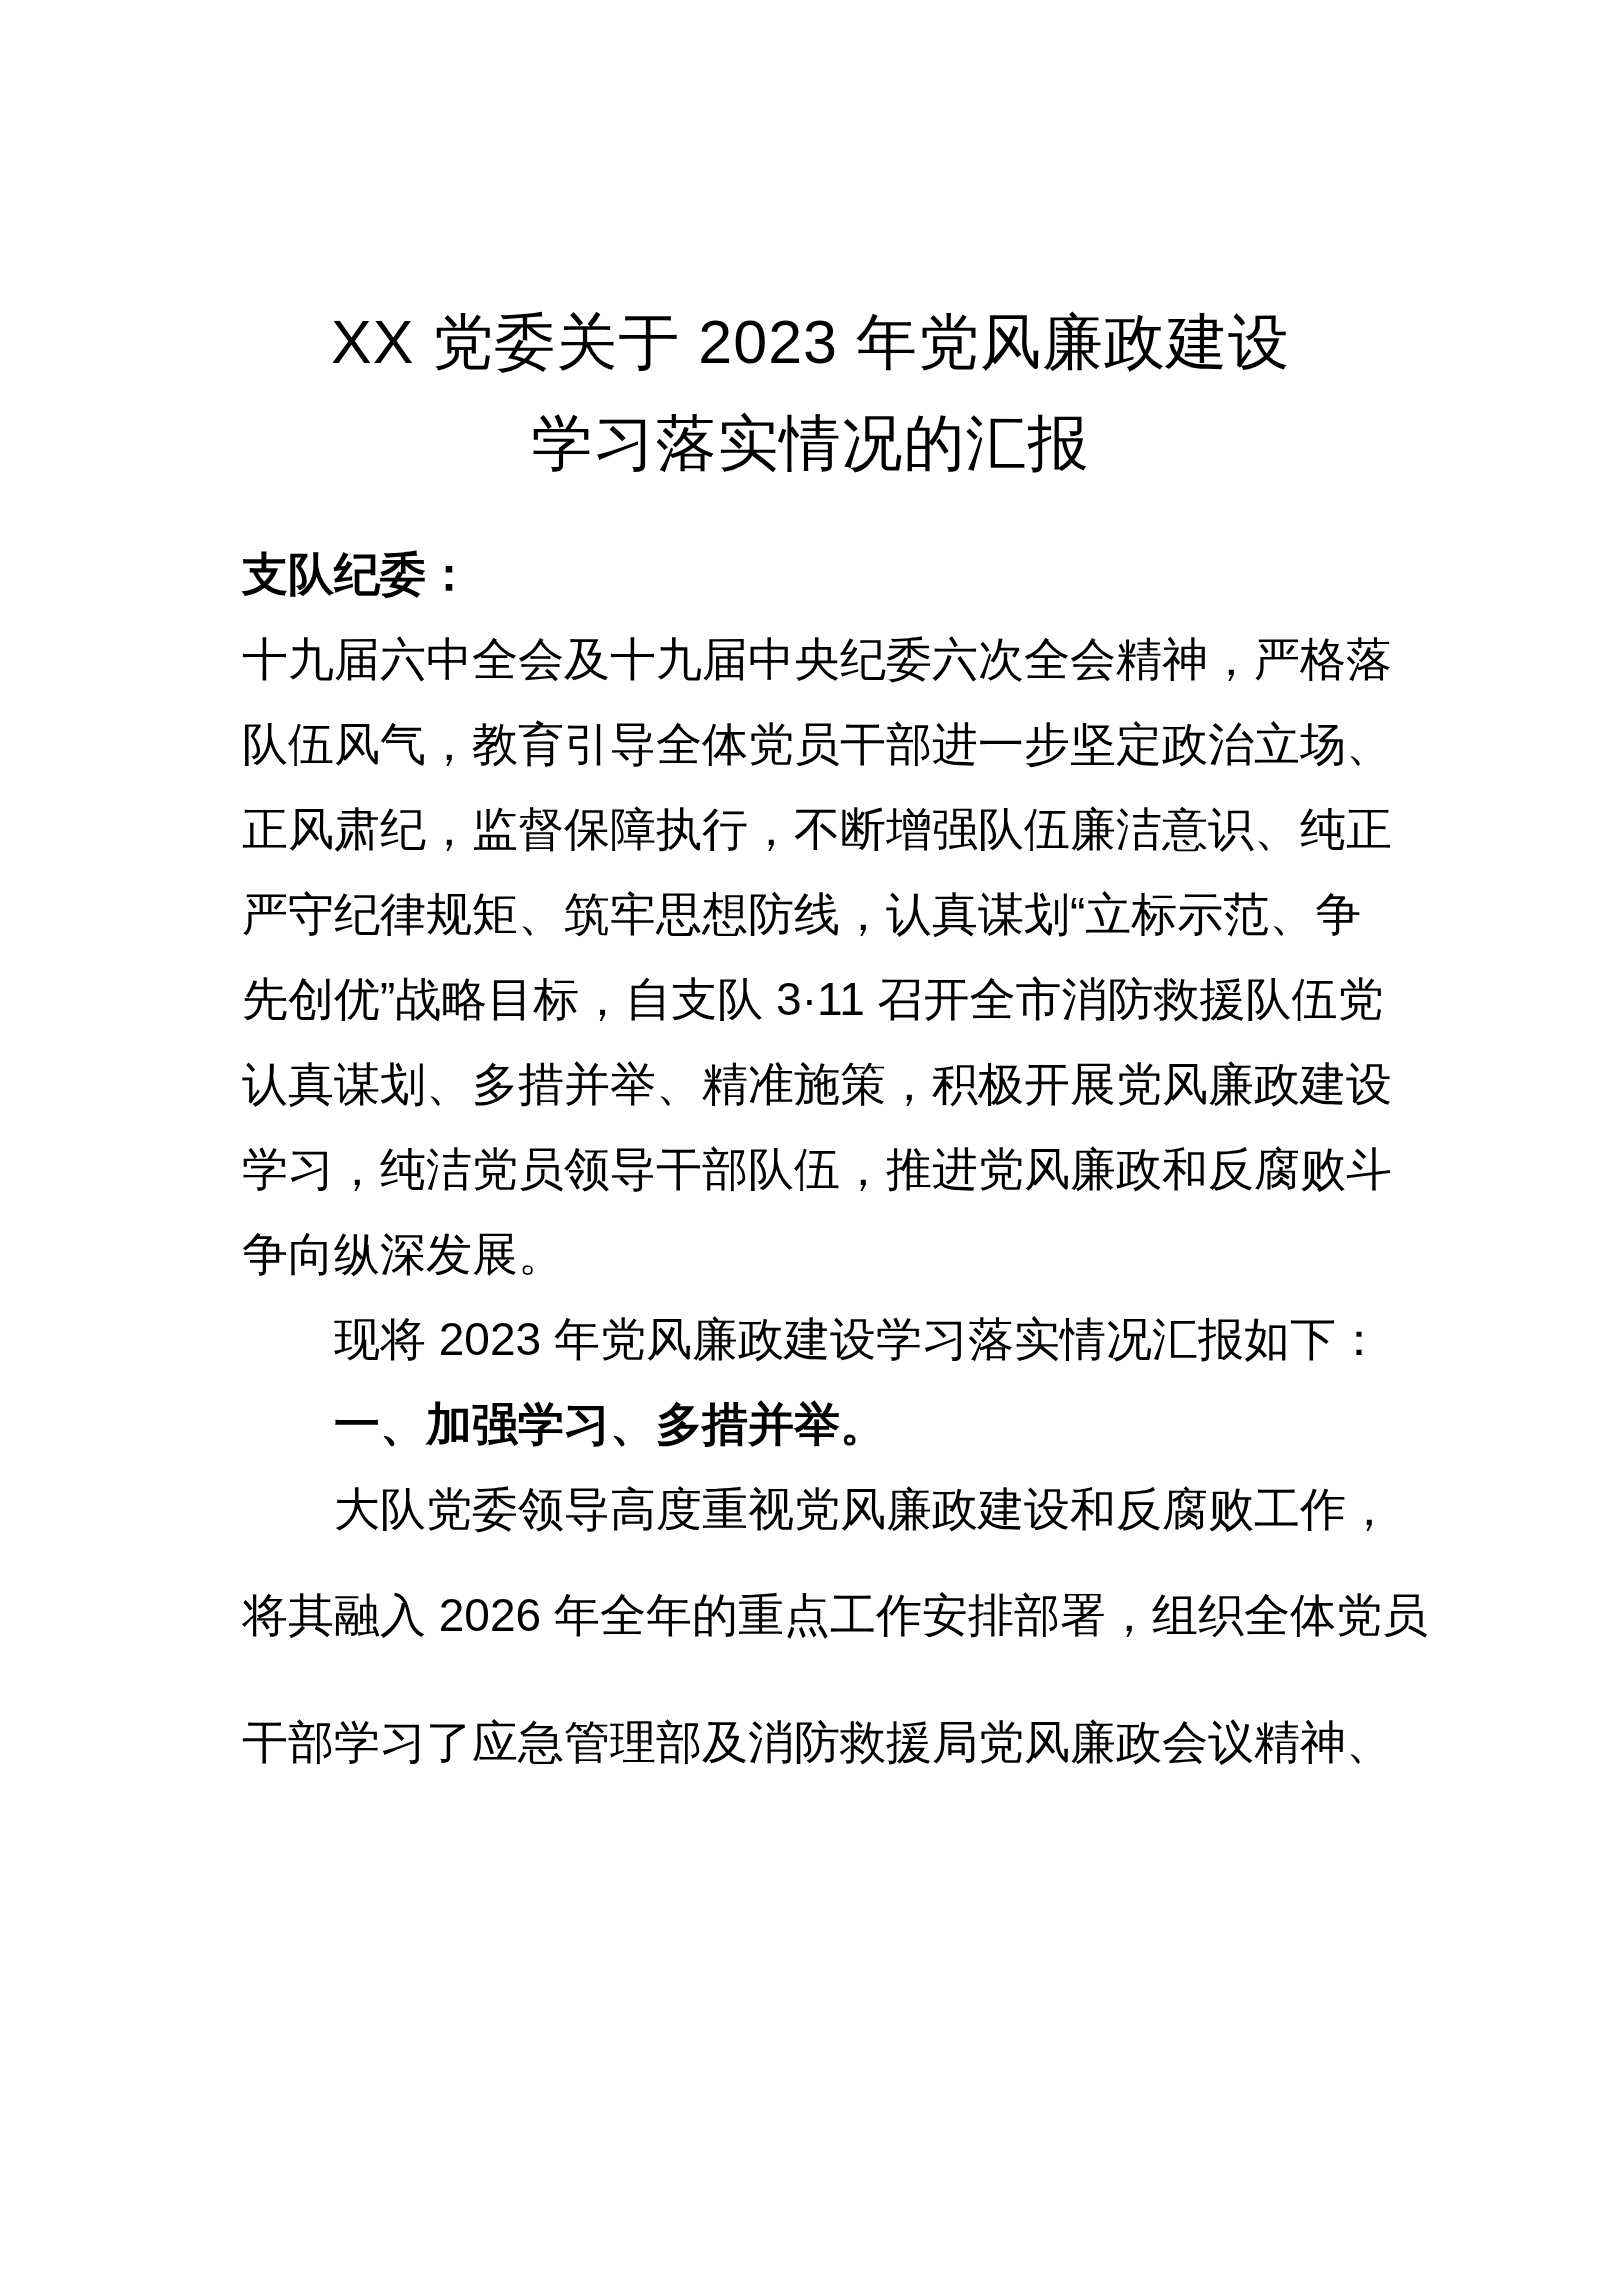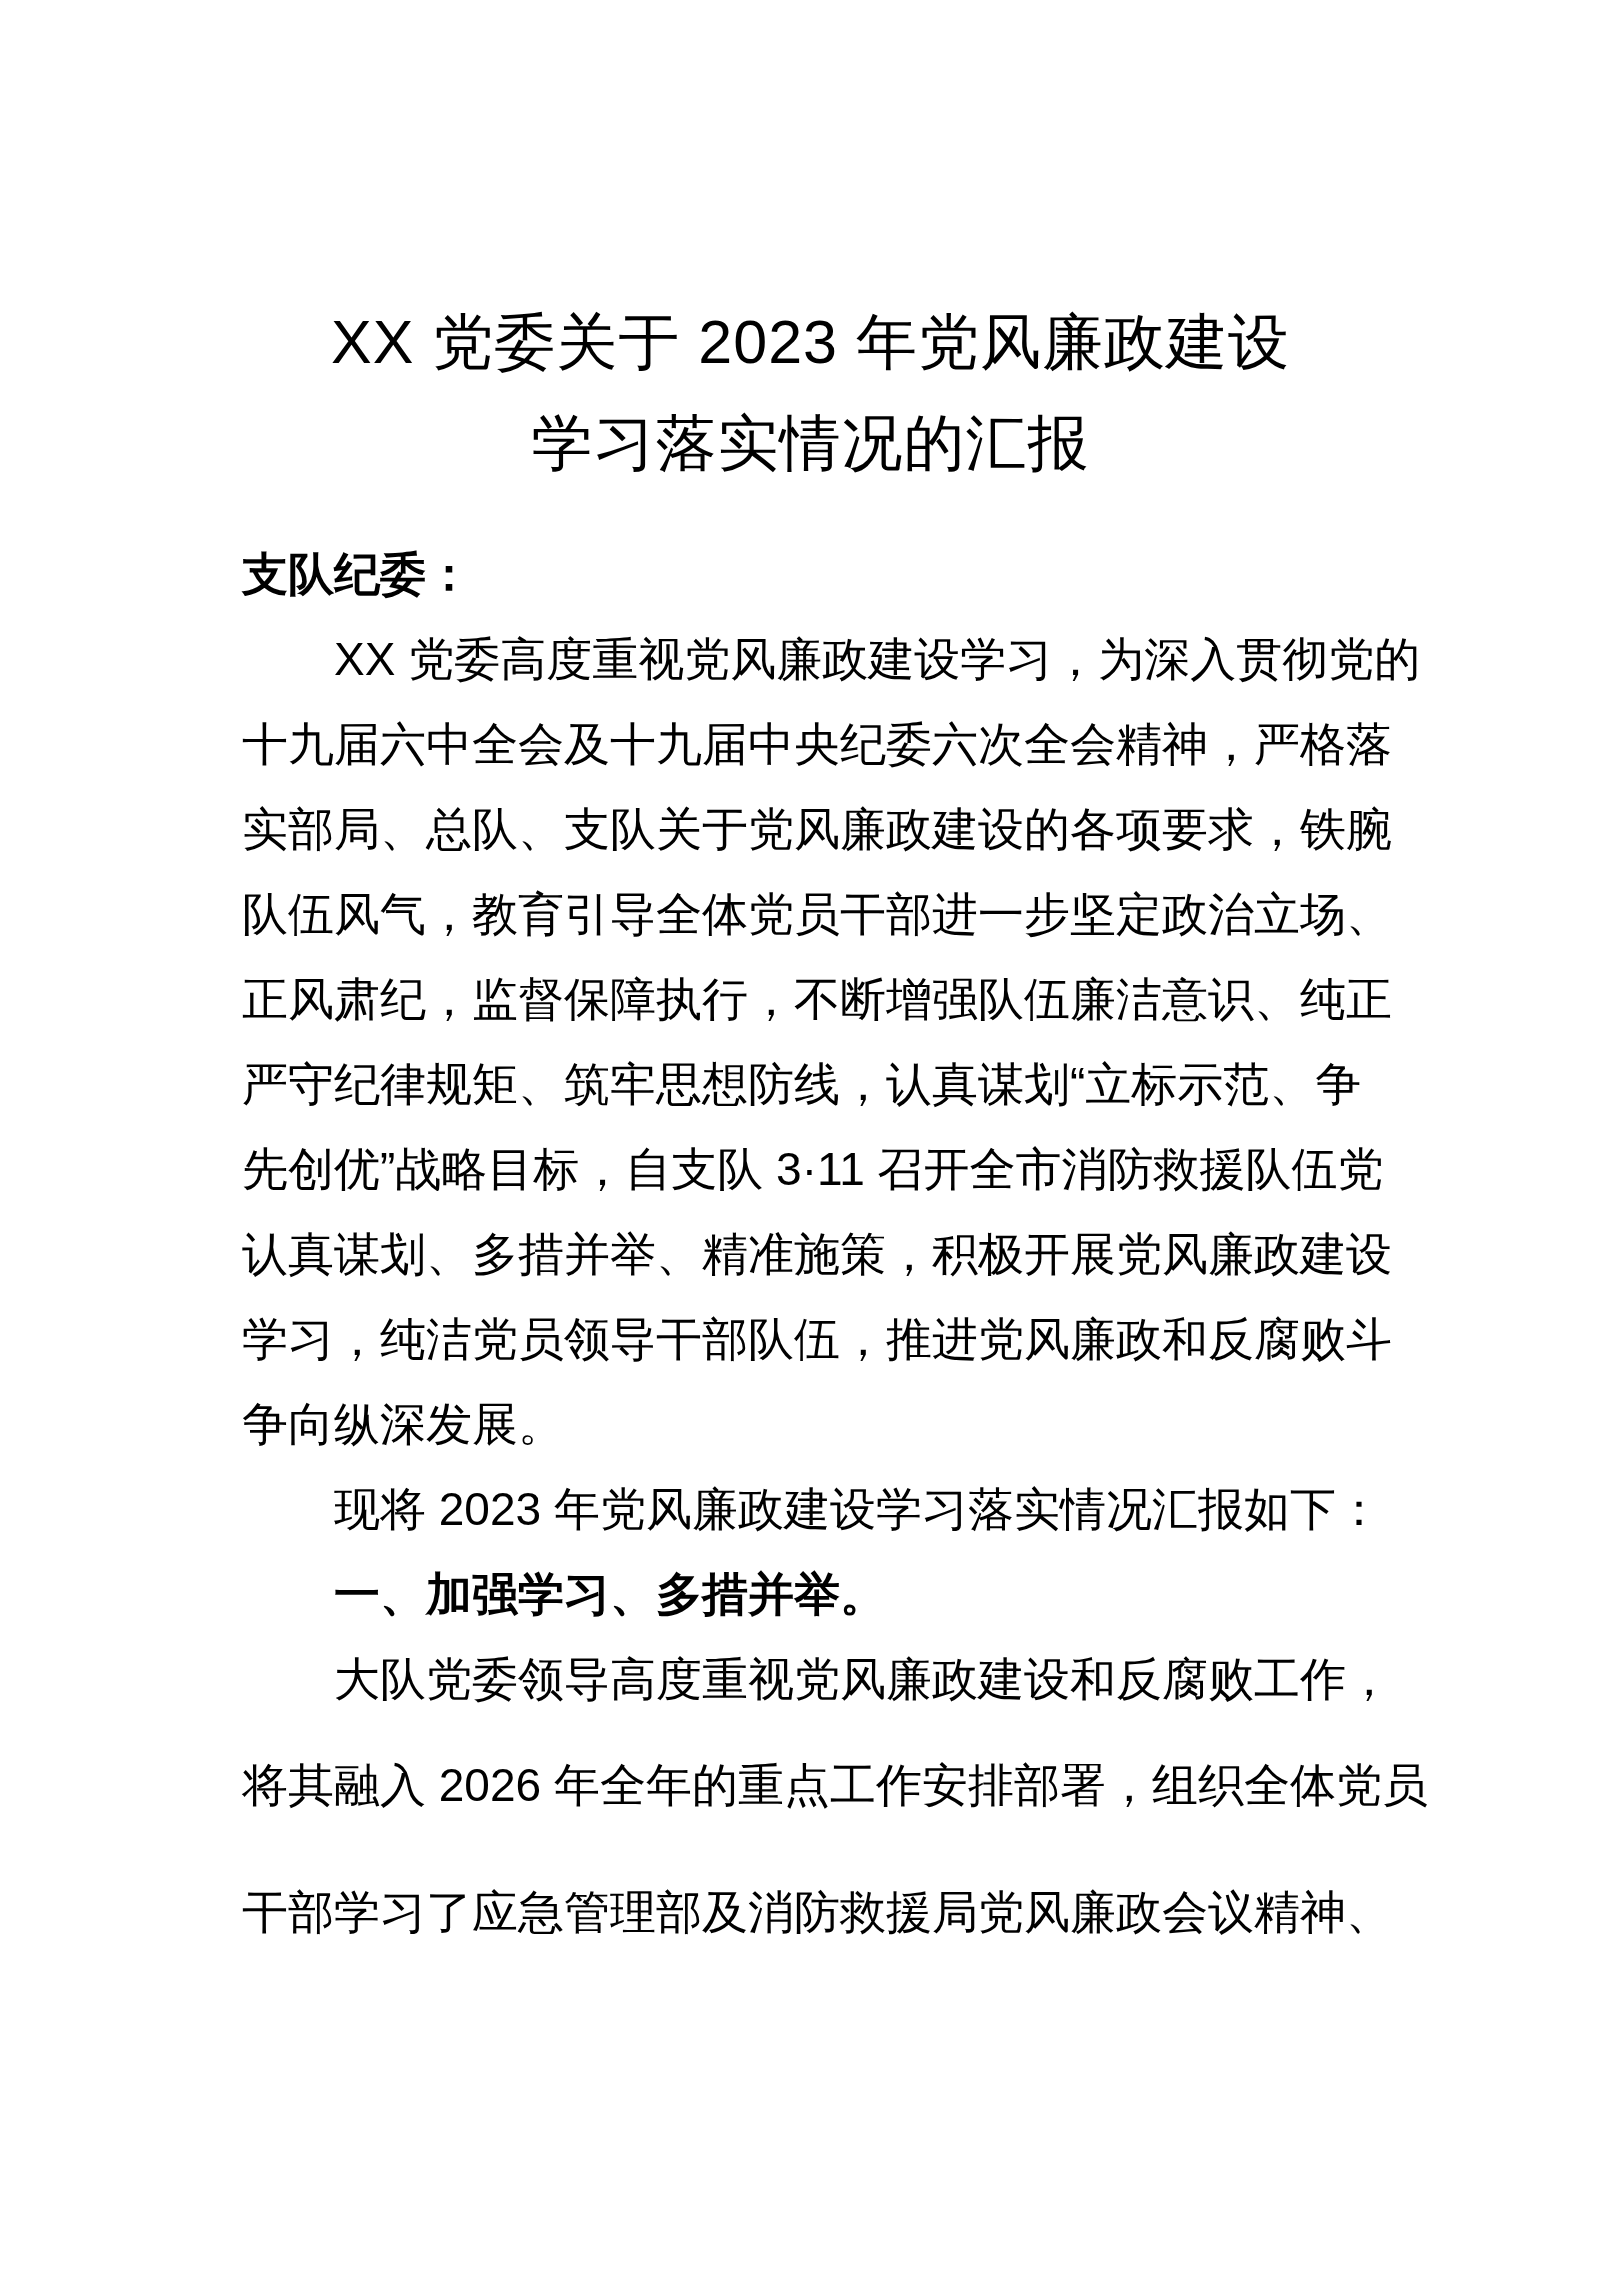--- a/index.html
+++ b/index.html
@@ -67,23 +67,21 @@
 <div class="page">
 
   <div class="doc-title">
     <div class="line">XX 党委关于 2023 年党风廉政建设</div>
     <div class="line">学习落实情况的汇报</div>
   </div>
 
   <div class="doc-body">
     <div class="line salutation">支队纪委：</div>
 
-    <div class="line indent">XX 党委高度重视党风廉政建设学习，为深入贯彻党的</div>
     <div class="line">十九届六中全会及十九届中央纪委六次全会精神，严格落</div>
-    <div class="line">实部局、总队、支队关于党风廉政建设的各项要求，铁腕</div>
     <div class="line">队伍风气，教育引导全体党员干部进一步坚定政治立场、</div>
     <div class="line">正风肃纪，监督保障执行，不断增强队伍廉洁意识、纯正</div>
     <div class="line">严守纪律规矩、筑牢思想防线，认真谋划“立标示范、争</div>
     <div class="line">先创优”战略目标，自支队 3·11 召开全市消防救援队伍党</div>
     <div class="line">认真谋划、多措并举、精准施策，积极开展党风廉政建设</div>
     <div class="line">学习，纯洁党员领导干部队伍，推进党风廉政和反腐败斗</div>
     <div class="line">争向纵深发展。</div>
 
     <div class="line indent">现将 2023 年党风廉政建设学习落实情况汇报如下：</div>
 

